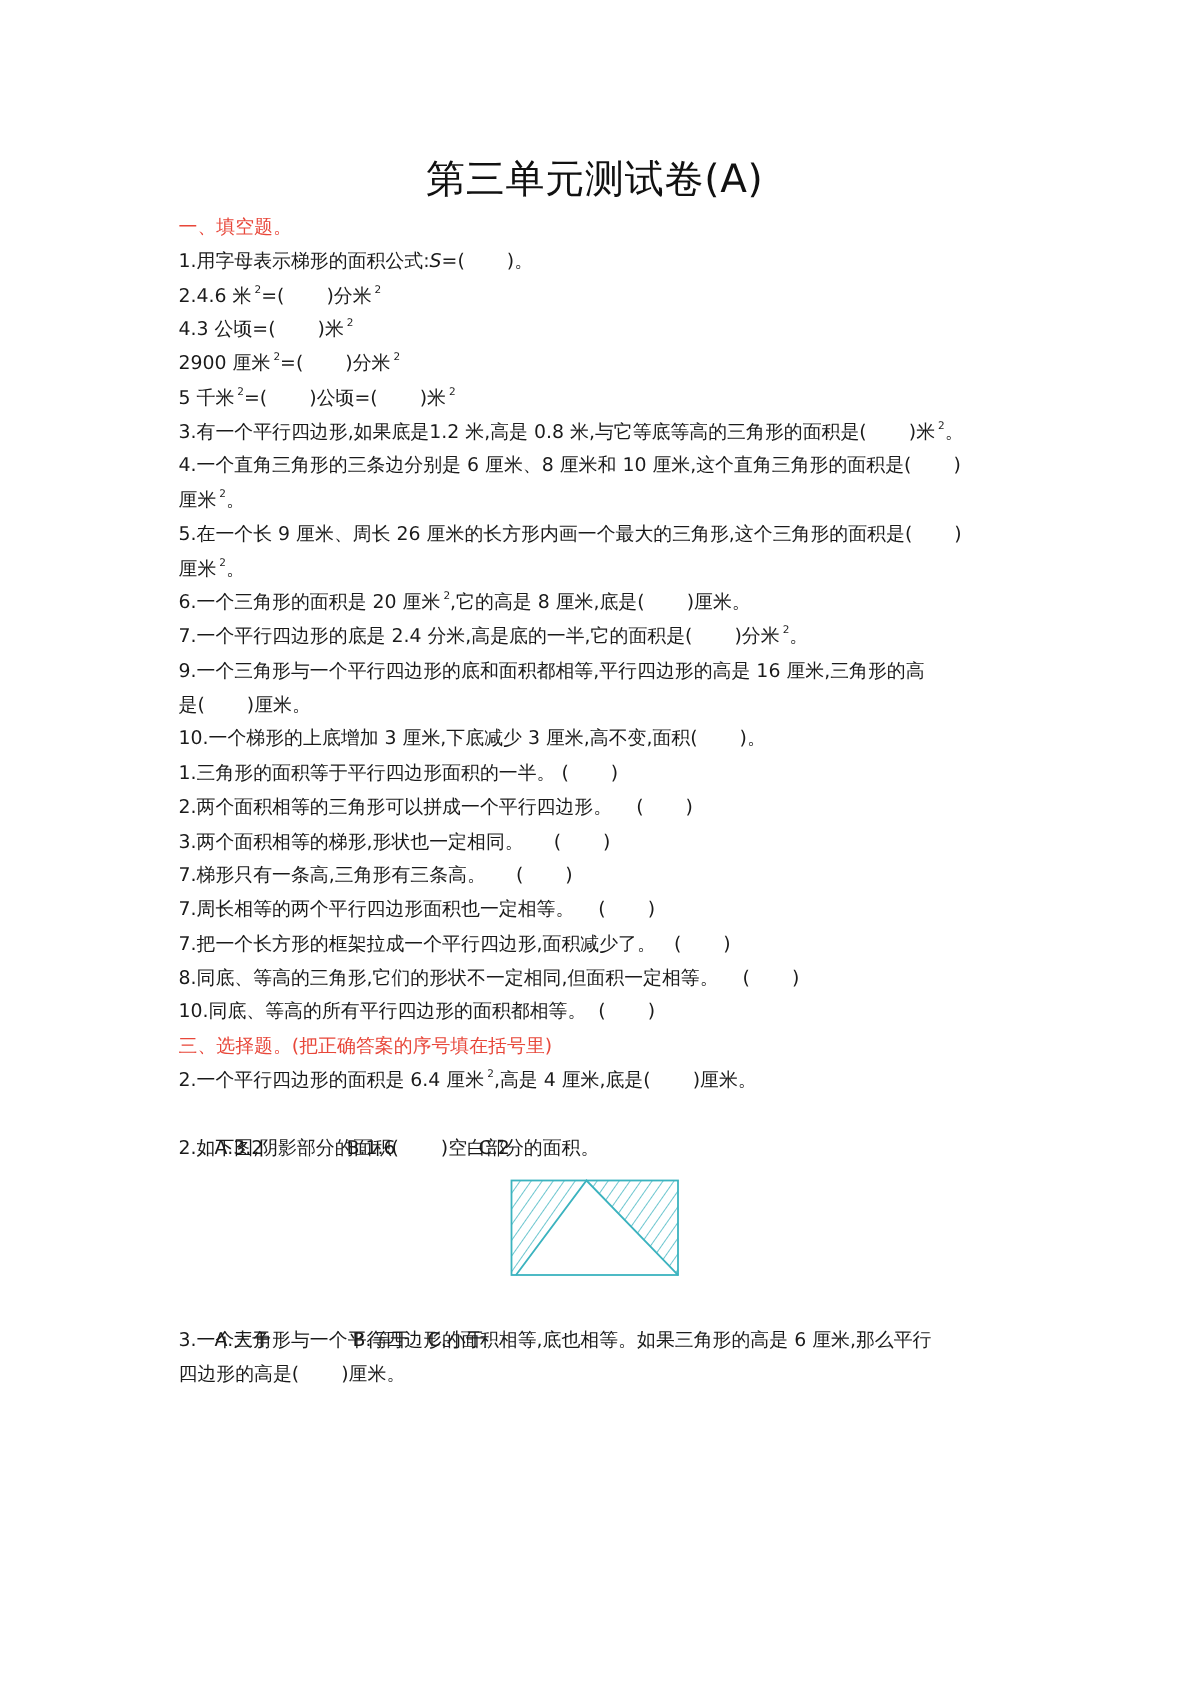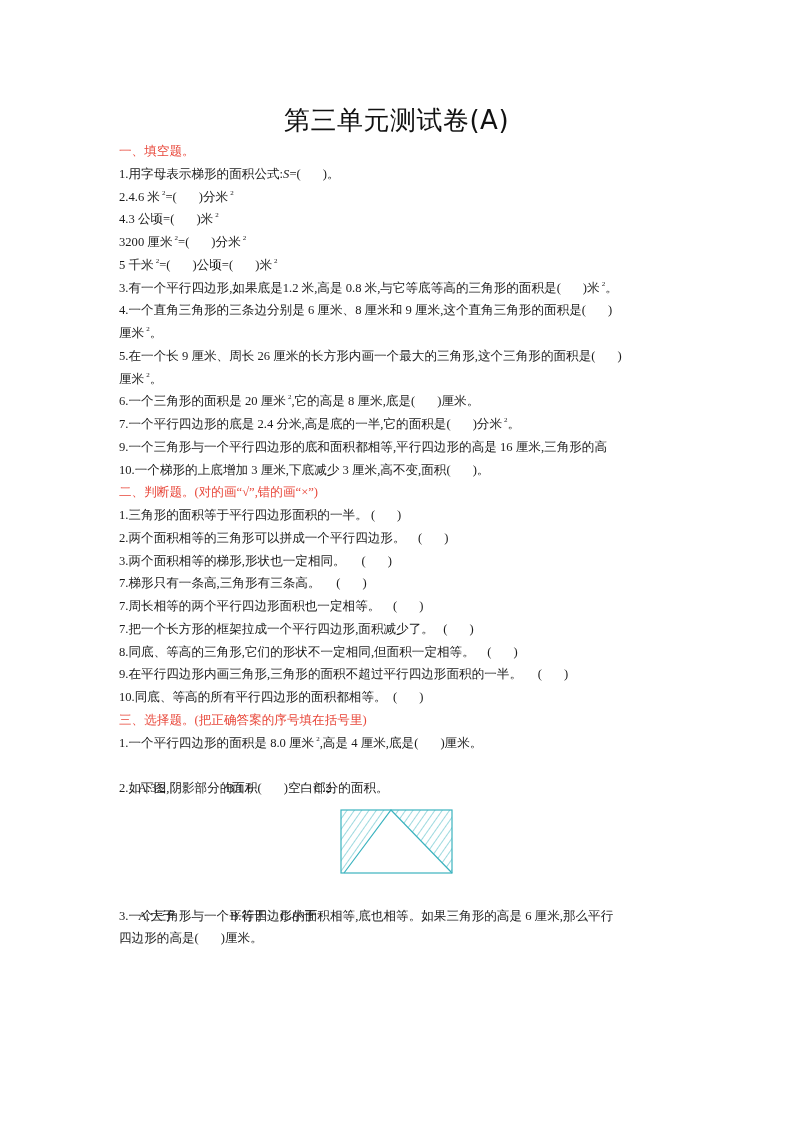--- a/index.html
+++ b/index.html
@@ -2,65 +2,64 @@
 <html><head>
 <meta charset="utf-8">
 <style>
   html, body { margin: 0; padding: 0; background: #ffffff; }
   body { width: 793px; height: 1122px; position: relative; overflow: hidden;
          font-family: "DejaVu Sans", "Liberation Sans", sans-serif; color: #1a1a1a; }
   .page { position: absolute; left: 0; top: 0; width: 793px; height: 1122px; }
   .title { position: absolute; left: 0; width: 793px; top: 103px; text-align: center;
            font-size: 26px; line-height: 34px; color: #111; letter-spacing: 0.5px; }
   .content { position: absolute; left: 119px; top: 140px; width: 560px; }
-  .line { font-size: 12.6px; line-height: 22.75px; height: 22.75px; white-space: pre; font-family: Liberation Serif, serif; }
+  .line { font-size: 12.6px; line-height: 22.75px; height: 22.75px; white-space: pre; }
   .section { color: #e8473a; }
   sup { font-size: 7px; vertical-align: 6px; line-height: 0; margin-left: 2px; }
   .fig { height: 82px; position: relative; }
   .fig svg { position: absolute; left: 221px; top: 9px; }
   .opts span { display: inline-block; }
   .it { font-style: italic; }
 </style>
 </head>
 <body>
 
 <div class="page">
   <div class="title">第三单元测试卷(A)</div>
 
   <div class="content">
 
     <div class="line section">一、填空题。</div>
     <div class="line"><span>1.用字母表示梯形的面积公式:</span><span class="it">S</span><span>=(       )。</span></div>
     <div class="line"><span>2.4.6 米</span><sup>2</sup><span>=(       )分米</span><sup>2</sup></div>
     <div class="line"><span>4.3 公顷=(       )米</span><sup>2</sup></div>
-    <div class="line"><span>3200 厘米</span><sup>2</sup><span>=(       )分米</span><sup>2</sup></div>
+    <div class="line"><span>2900 厘米</span><sup>2</sup><span>=(       )分米</span><sup>2</sup></div>
     <div class="line"><span>5 千米</span><sup>2</sup><span>=(       )公顷=(       )米</span><sup>2</sup></div>
     <div class="line"><span>3.有一个平行四边形,如果底是1.2 米,高是 0.8 米,与它等底等高的三角形的面积是(       )米</span><sup>2</sup><span>。</span></div>
-    <div class="line"><span>4.一个直角三角形的三条边分别是 6 厘米、8 厘米和 9 厘米,这个直角三角形的面积是(       )</span></div>
+    <div class="line"><span>4.一个直角三角形的三条边分别是 6 厘米、8 厘米和 10 厘米,这个直角三角形的面积是(       )</span></div>
     <div class="line"><span>厘米</span><sup>2</sup><span>。</span></div>
     <div class="line"><span>5.在一个长 9 厘米、周长 26 厘米的长方形内画一个最大的三角形,这个三角形的面积是(       )</span></div>
     <div class="line"><span>厘米</span><sup>2</sup><span>。</span></div>
     <div class="line"><span>6.一个三角形的面积是 20 厘米</span><sup>2</sup><span>,它的高是 8 厘米,底是(       )厘米。</span></div>
     <div class="line"><span>7.一个平行四边形的底是 2.4 分米,高是底的一半,它的面积是(       )分米</span><sup>2</sup><span>。</span></div>
     <div class="line"><span>9.一个三角形与一个平行四边形的底和面积都相等,平行四边形的高是 16 厘米,三角形的高</span></div>
+    <div class="line"><span>是(       )厘米。</span></div>
     <div class="line"><span>10.一个梯形的上底增加 3 厘米,下底减少 3 厘米,高不变,面积(       )。</span></div>
 
-    <div class="line section">二、判断题。(对的画“√”,错的画“×”)</div>
     <div class="line">1.三角形的面积等于平行四边形面积的一半。 (       )</div>
     <div class="line">2.两个面积相等的三角形可以拼成一个平行四边形。    (       )</div>
     <div class="line">3.两个面积相等的梯形,形状也一定相同。     (       )</div>
     <div class="line">7.梯形只有一条高,三角形有三条高。     (       )</div>
     <div class="line">7.周长相等的两个平行四边形面积也一定相等。    (       )</div>
     <div class="line">7.把一个长方形的框架拉成一个平行四边形,面积减少了。   (       )</div>
     <div class="line">8.同底、等高的三角形,它们的形状不一定相同,但面积一定相等。    (       )</div>
-    <div class="line">9.在平行四边形内画三角形,三角形的面积不超过平行四边形面积的一半。     (       )</div>
     <div class="line">10.同底、等高的所有平行四边形的面积都相等。  (       )</div>
 
     <div class="line section">三、选择题。(把正确答案的序号填在括号里)</div>
-    <div class="line"><span>1.一个平行四边形的面积是 8.0 厘米</span><sup>2</sup><span>,高是 4 厘米,底是(       )厘米。</span></div>
+    <div class="line"><span>2.一个平行四边形的面积是 6.4 厘米</span><sup>2</sup><span>,高是 4 厘米,底是(       )厘米。</span></div>
     <div class="line opts">
       <span style="width:88px">A.3.2</span><span style="width:88px">B.1.6</span><span>C.2</span>
     </div>
     <div class="line">2.如下图,阴影部分的面积(       )空白部分的面积。</div>
     <div class="fig">
       <svg width="114" height="66" viewBox="0 0 114 66">
         <defs>
           <pattern id="hatch" width="6" height="6" patternUnits="userSpaceOnUse" patternTransform="rotate(35)">
             <line x1="0" y1="0" x2="0" y2="6" stroke="#3bb3bf" stroke-width="1"></line>
           </pattern>

